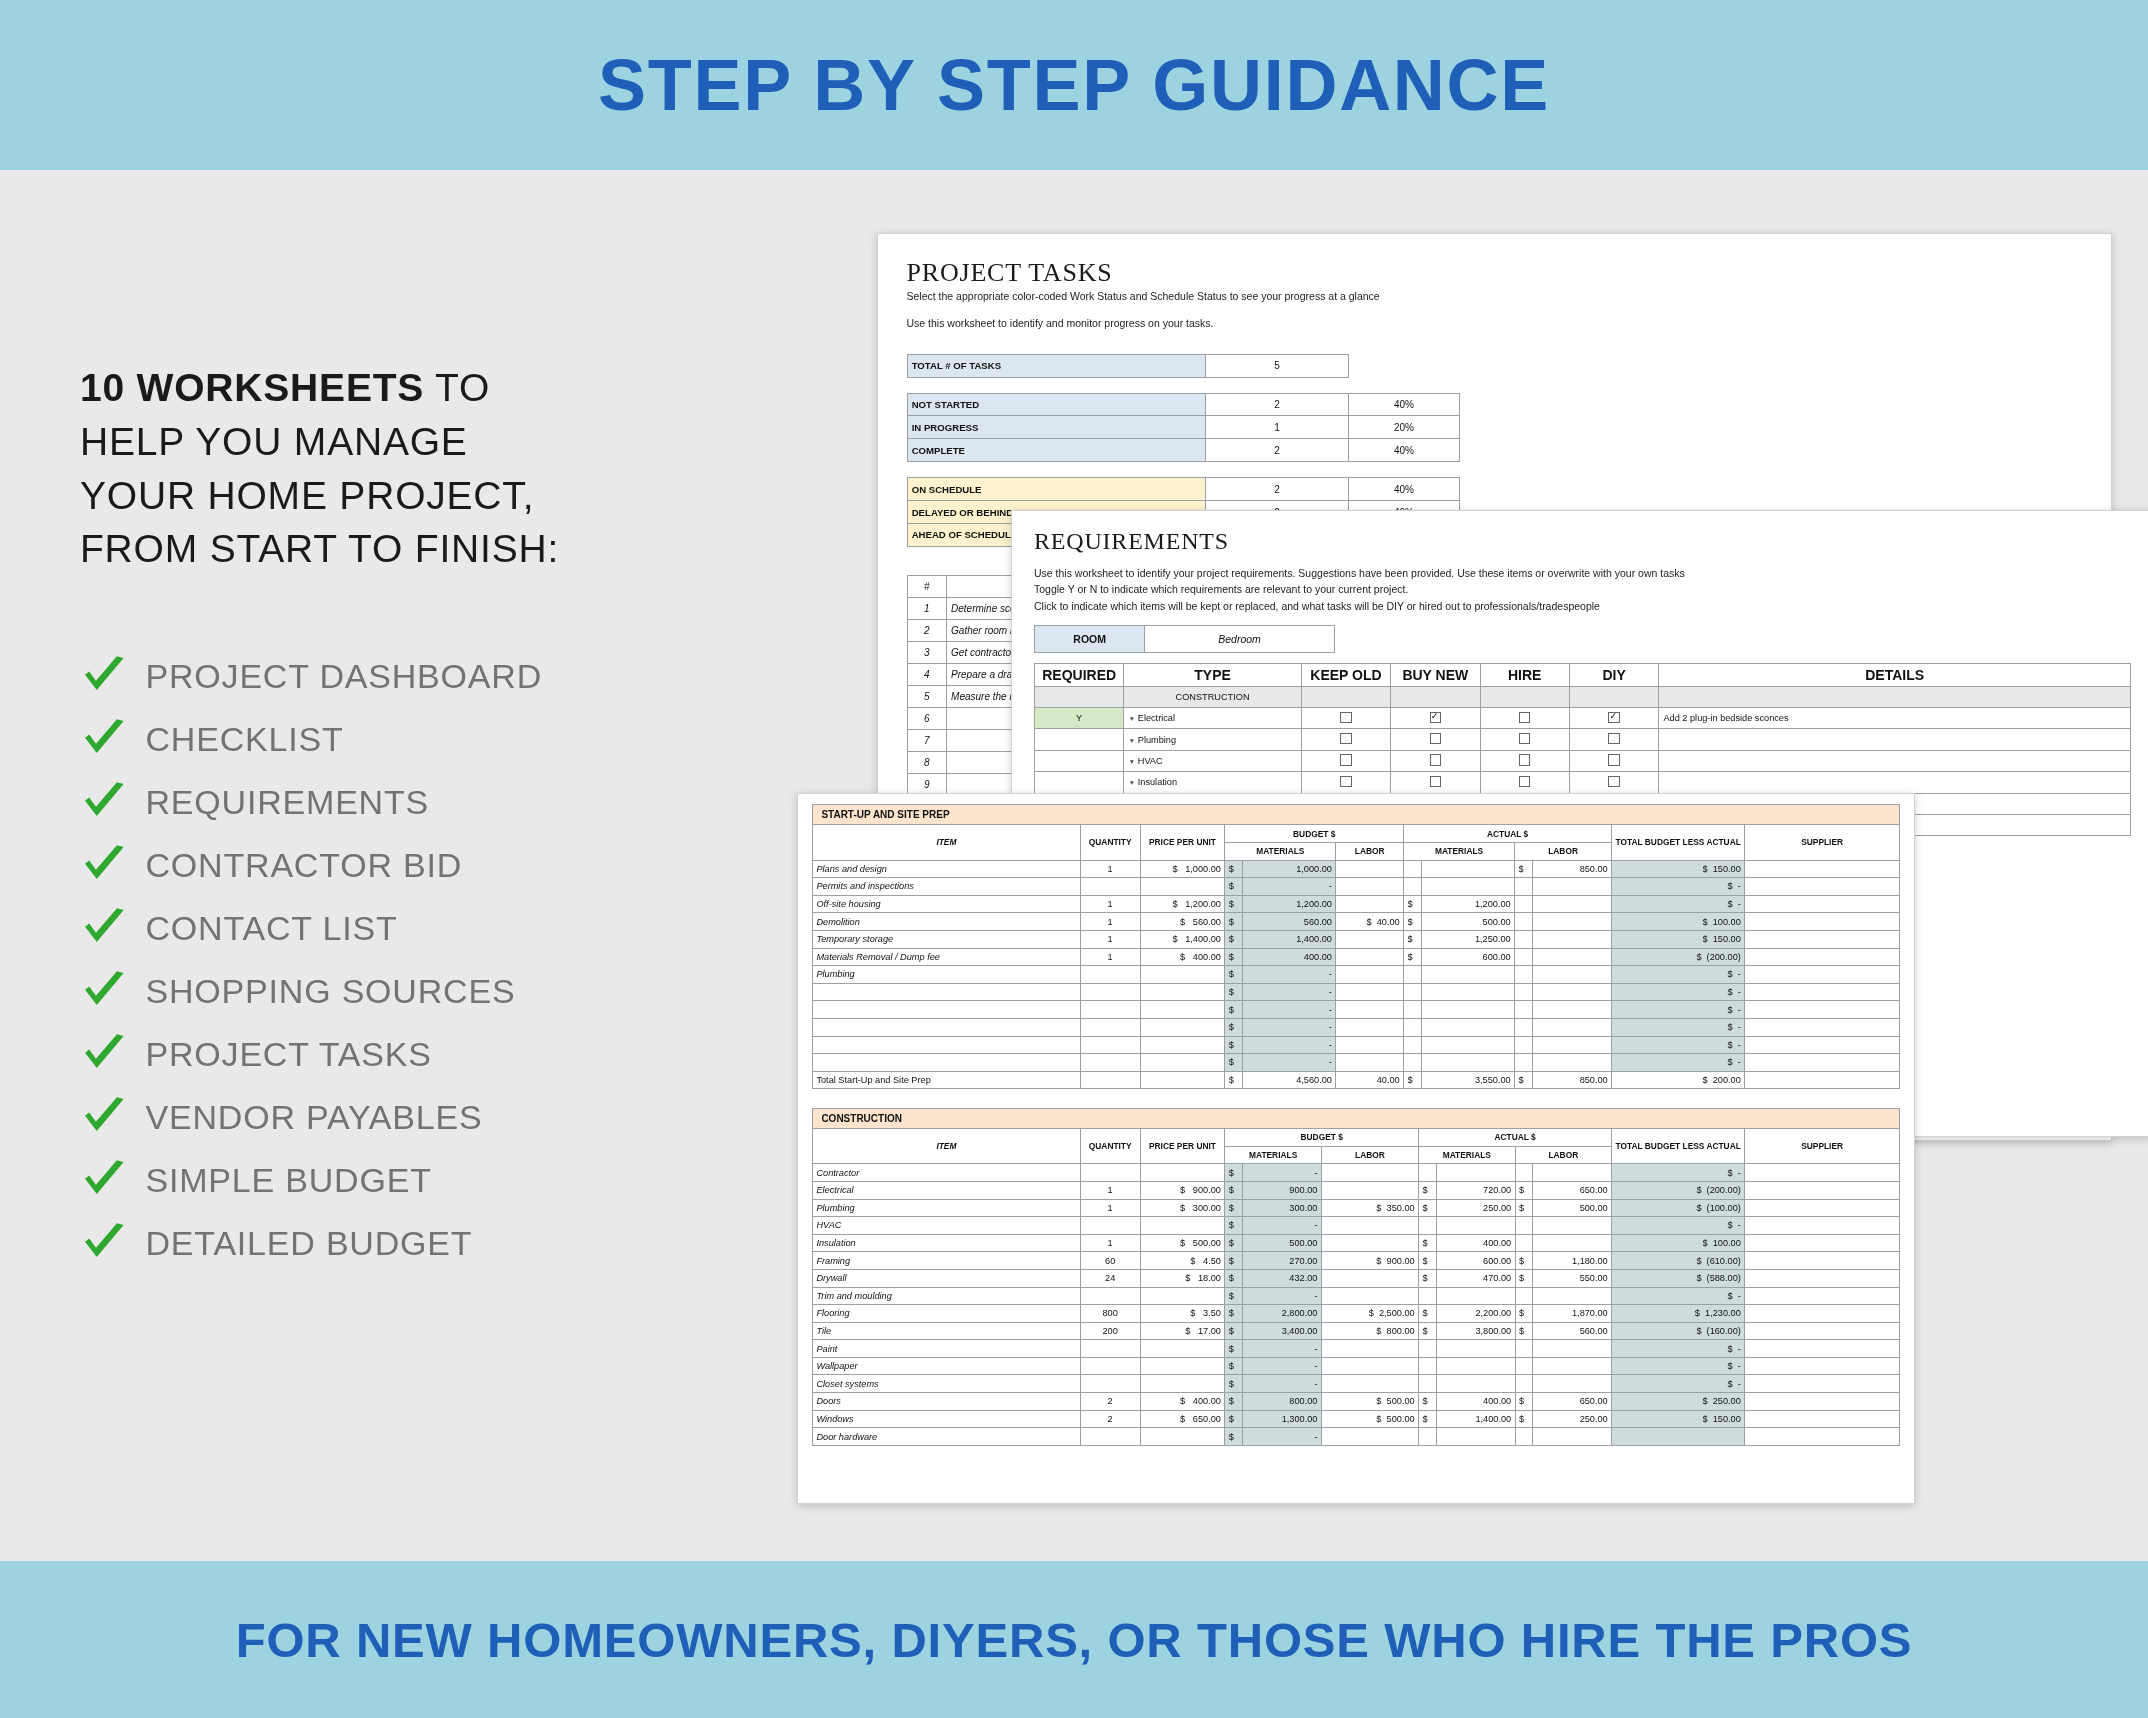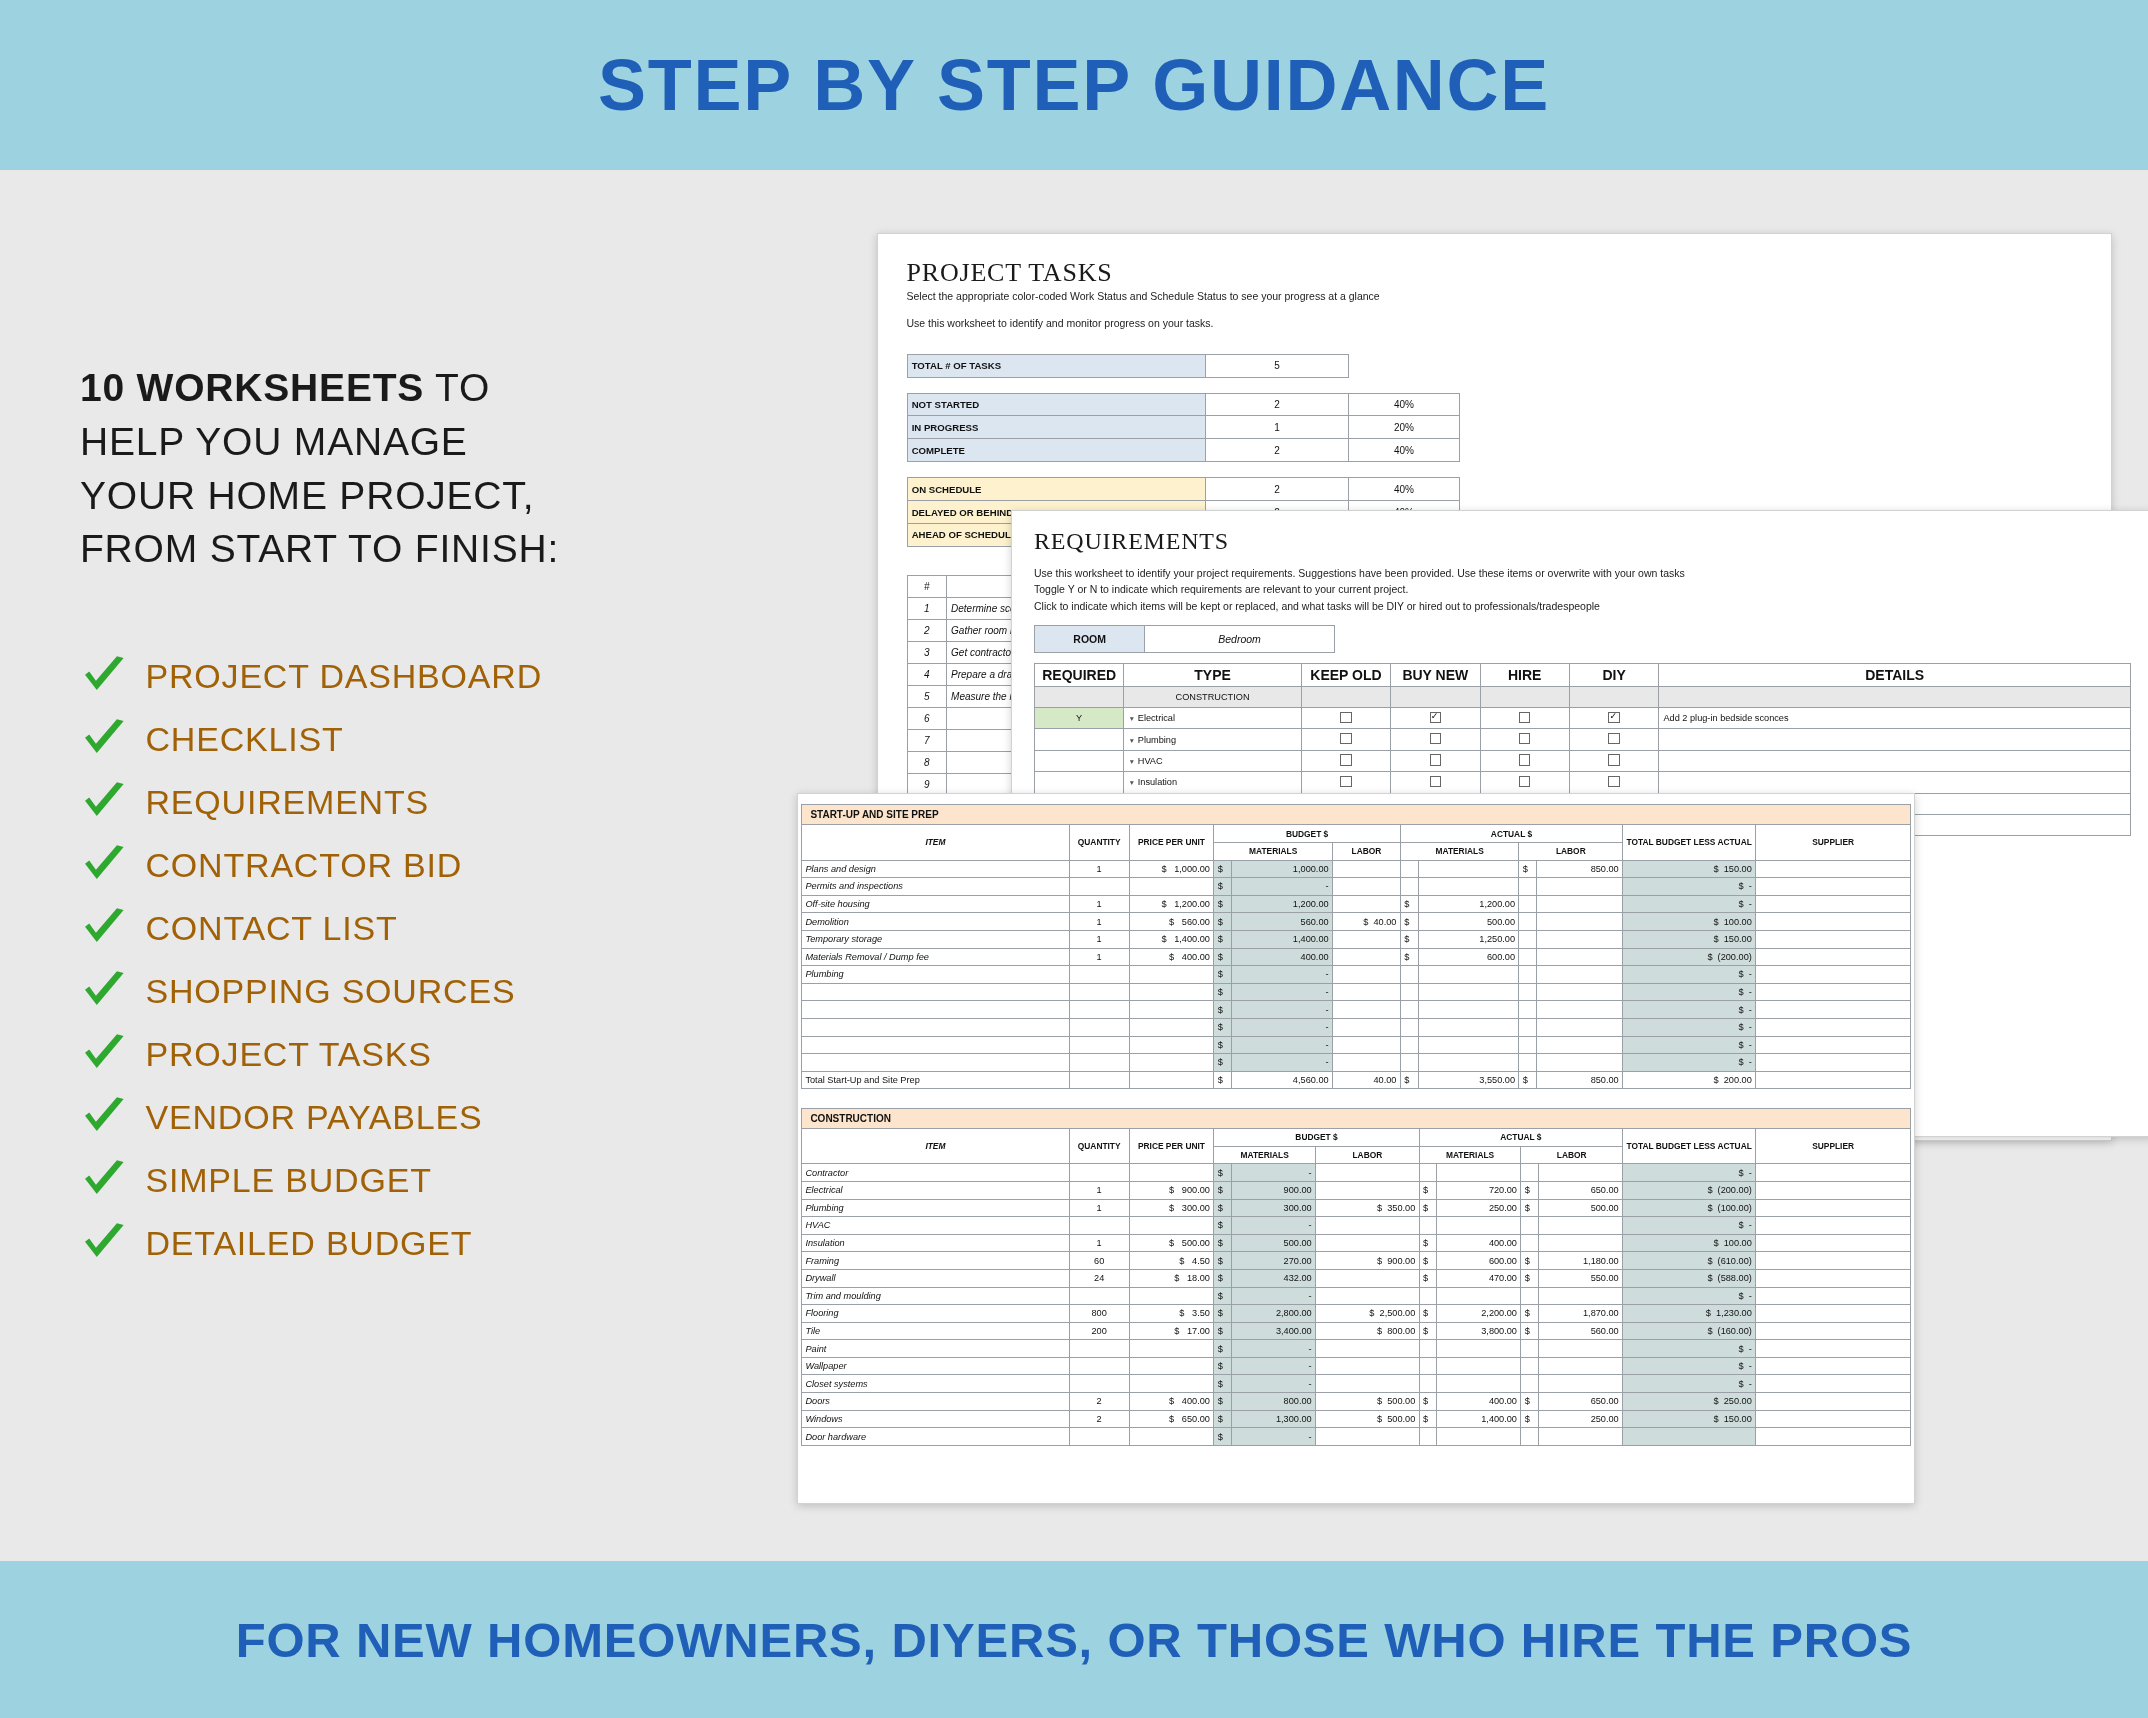--- a/index.html
+++ b/index.html
@@ -62,21 +62,21 @@
   .check-icon {
     width: 47px;
     height: 47px;
     flex: 0 0 47px;
     position: relative;
     margin-right: 18.5px;
   }
   .check-icon svg { display:block; }
   .ws-label {
     font-size: 34px;
-    color: #a16207;
+    color: #737373;
     letter-spacing: 0.8px;
   }
 
   
   .sheet {
     position: absolute;
     background: #ffffff;
     box-shadow: 0 1.7px 8.4px rgba(0,0,0,0.18);
     border: 0.8px solid #d2d2d2;
     overflow: hidden;
@@ -530,21 +530,21 @@
         <td class="cell-center"><span class="cb"></span></td>
         <td class="cell-center"><span class="cb"></span></td>
         <td></td>
       </tr>
     </tbody>
       </table>
   </div>
 </div>
 
 <div class="sheet" id="sheet-budget">
-  <div style="padding:10px 3px;">
+  <div style="padding:10px 14px;">
     <div class="bd-band">START-UP AND SITE PREP</div>
     <table class="budget">
       <tbody>
           <tr>
         <th rowspan="2" class="item-col">ITEM</th>
         <th rowspan="2" style="width:52px;">QUANTITY</th>
         <th rowspan="2" style="width:77px;">PRICE PER UNIT</th>
         <th colspan="3">BUDGET $</th>
         <th colspan="4">ACTUAL $</th>
         <th rowspan="2" style="width:81px;">TOTAL BUDGET LESS ACTUAL</th>

